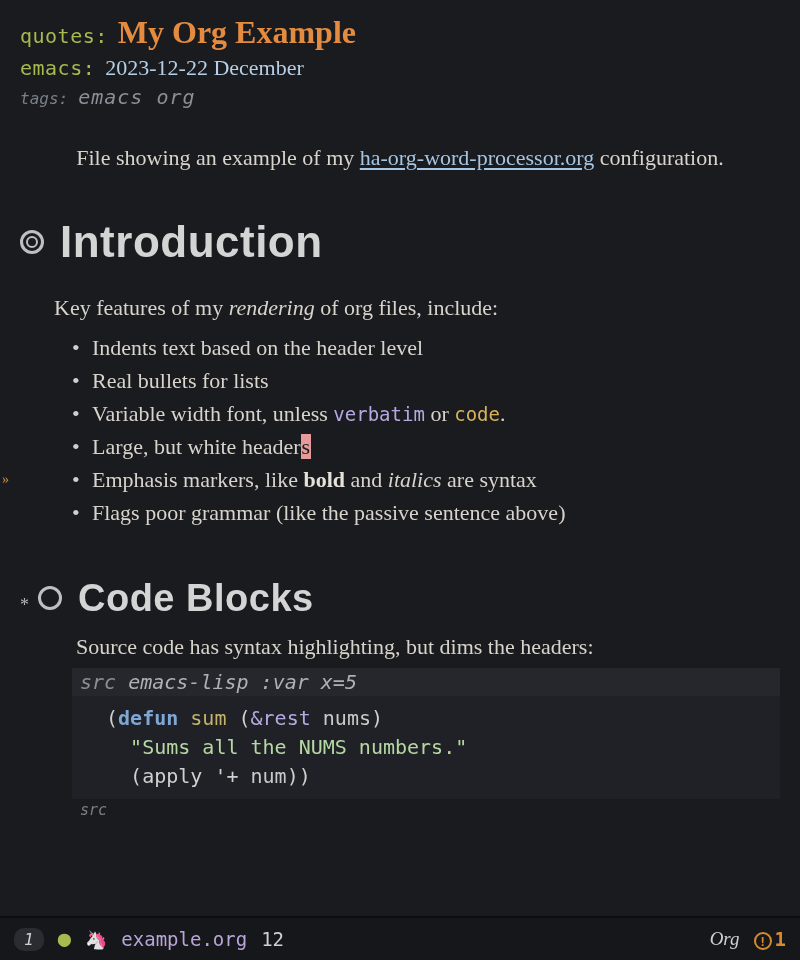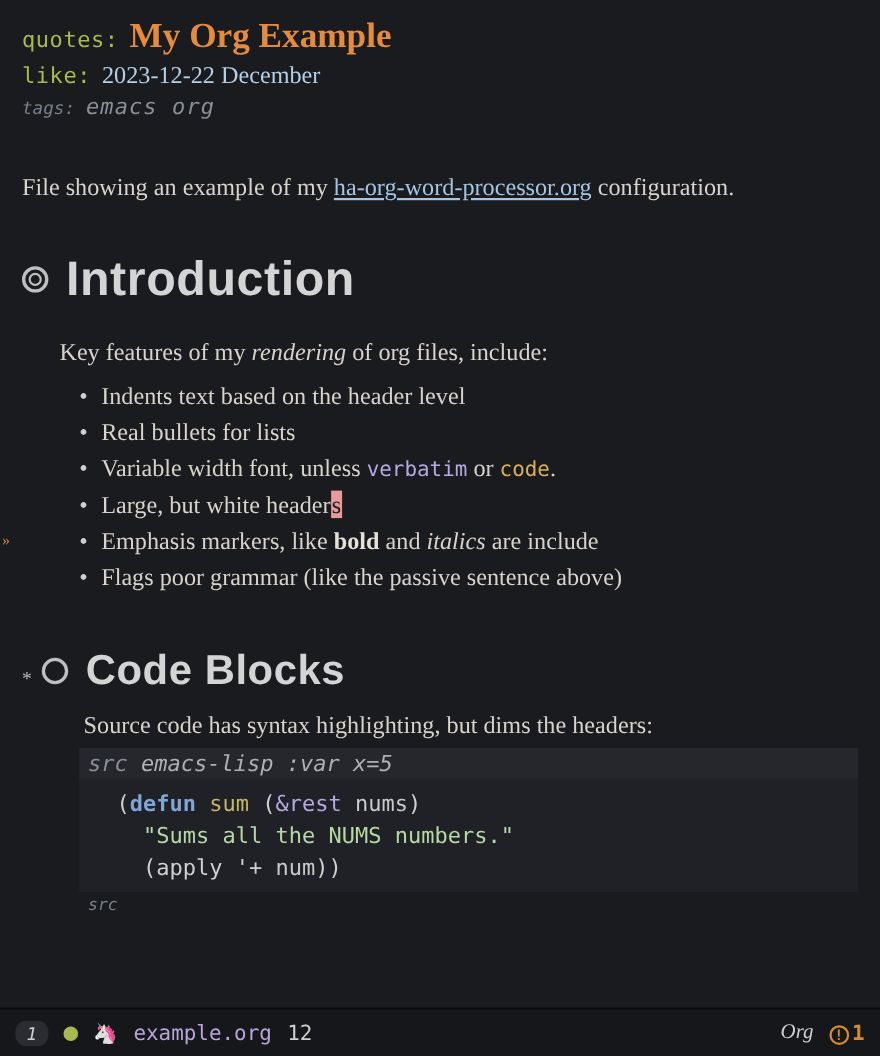--- a/index.html
+++ b/index.html
@@ -42,24 +42,25 @@
   .doc-title {
     font-family: Georgia, serif;
     font-size: 32px;
     font-weight: 700;
     color: #e58b3f;
   }
   .author-val { color: #9cc7c1; font-size: 22px; }
   .date-val   { color: #b6cfe6; font-size: 22px; }
   .tags-val   { color: #8a8f97; font-style: italic; font-size: 20px; letter-spacing: 1px; font-family: "Menlo", monospace;}
   .body-para {
-    margin-top: 46px;
+    margin-top: 34px;
     font-size: 22px;
     line-height: 1.35;
     color: #d8d3cb;
+    text-align: center;
   }
   .link {
     color: #a5c5e3;
     text-decoration: underline;
     text-underline-offset: 3px;
   }
   .heading {
     display: flex;
     align-items: center;
     gap: 16px;
@@ -226,21 +227,21 @@
 </head>
 <body>
 
 <div class="editor">
 
   <div class="meta-line">
     <span class="key">quotes:</span>
     <span class="doc-title">My Org Example</span>
   </div>
   <div class="meta-line">
-    <span class="key">like:</span>
+    <span class="key">emacs:</span>
     <span class="date-val">2023-12-22 December</span>
   </div>
   <div class="meta-line">
     <span class="key-tags">tags:</span>
     <span class="tags-val">emacs org</span>
   </div>
 
   <div class="body-para">
     <span>File showing an example of my </span><a class="link">ha-org-word-processor.org</a><span> configuration.</span>
   </div>
@@ -258,21 +259,21 @@
       <li><span>Indents text based on the header level</span></li>
       <li><span>Real bullets for lists</span></li>
       <li>
         <span>Variable width font, unless </span><span class="verbatim">verbatim</span><span> or </span><span class="code-inline">code</span><span>.</span>
       </li>
       <li>
         <span>Large, but white header</span><span class="cursor-box">s</span>
       </li>
       <li style="position:relative;">
         <span class="fringe-arrow" style="left:-70px; top:6px;">»</span>
-        <span>Emphasis markers, like </span><span class="bold-word">bold</span><span> and </span><span class="italic-word">italics</span><span> are include</span>
+        <span>Emphasis markers, like </span><span class="bold-word">bold</span><span> and </span><span class="italic-word">italics</span><span> are syntax</span>
       </li>
       <li><span>Flags poor grammar (like the passive sentence above)</span></li>
     </ul>
   </div>
 
   <div class="heading" style="position:relative; margin-top:48px; margin-left:18px;">
     <span class="star" style="left:-18px; top:18px;">*</span>
     <span class="bullet-circle"></span>
     <span class="h1" style="font-size:38px;">Code Blocks</span>
   </div>

